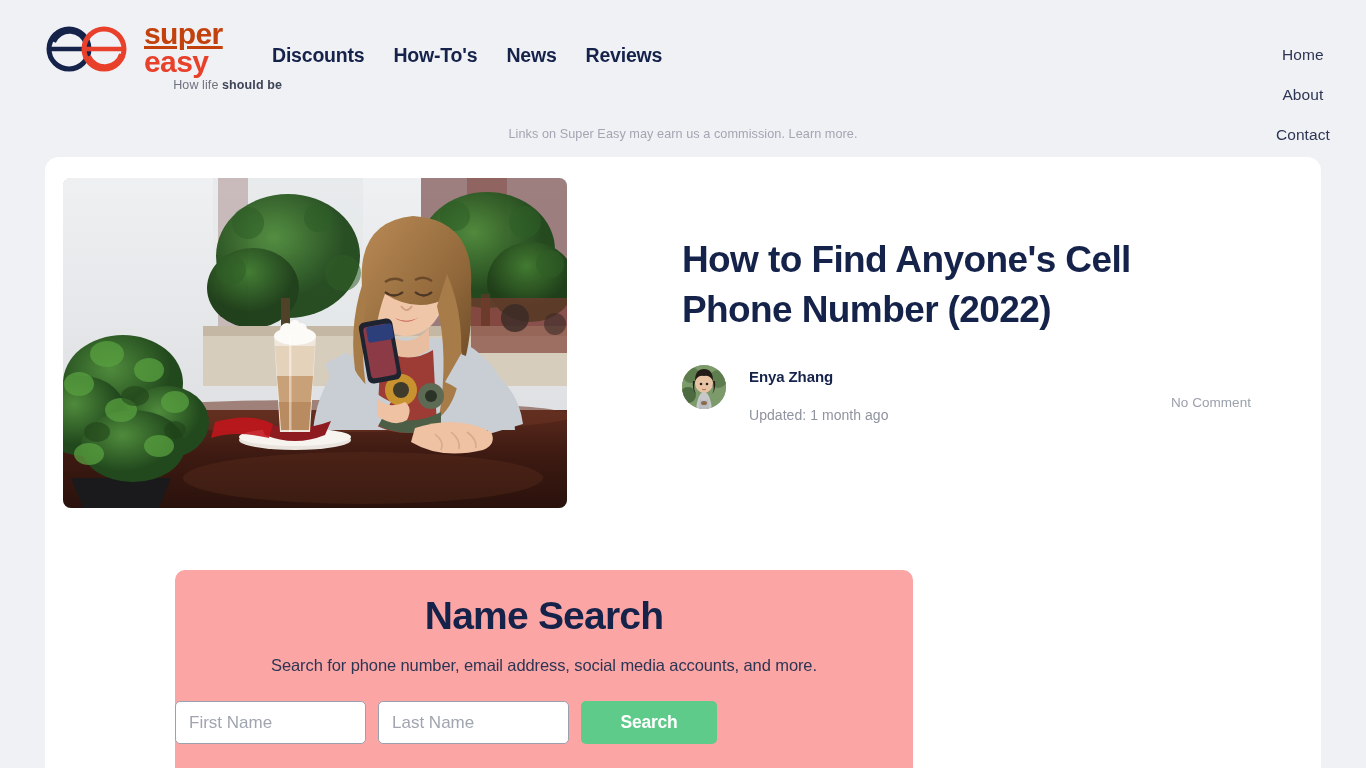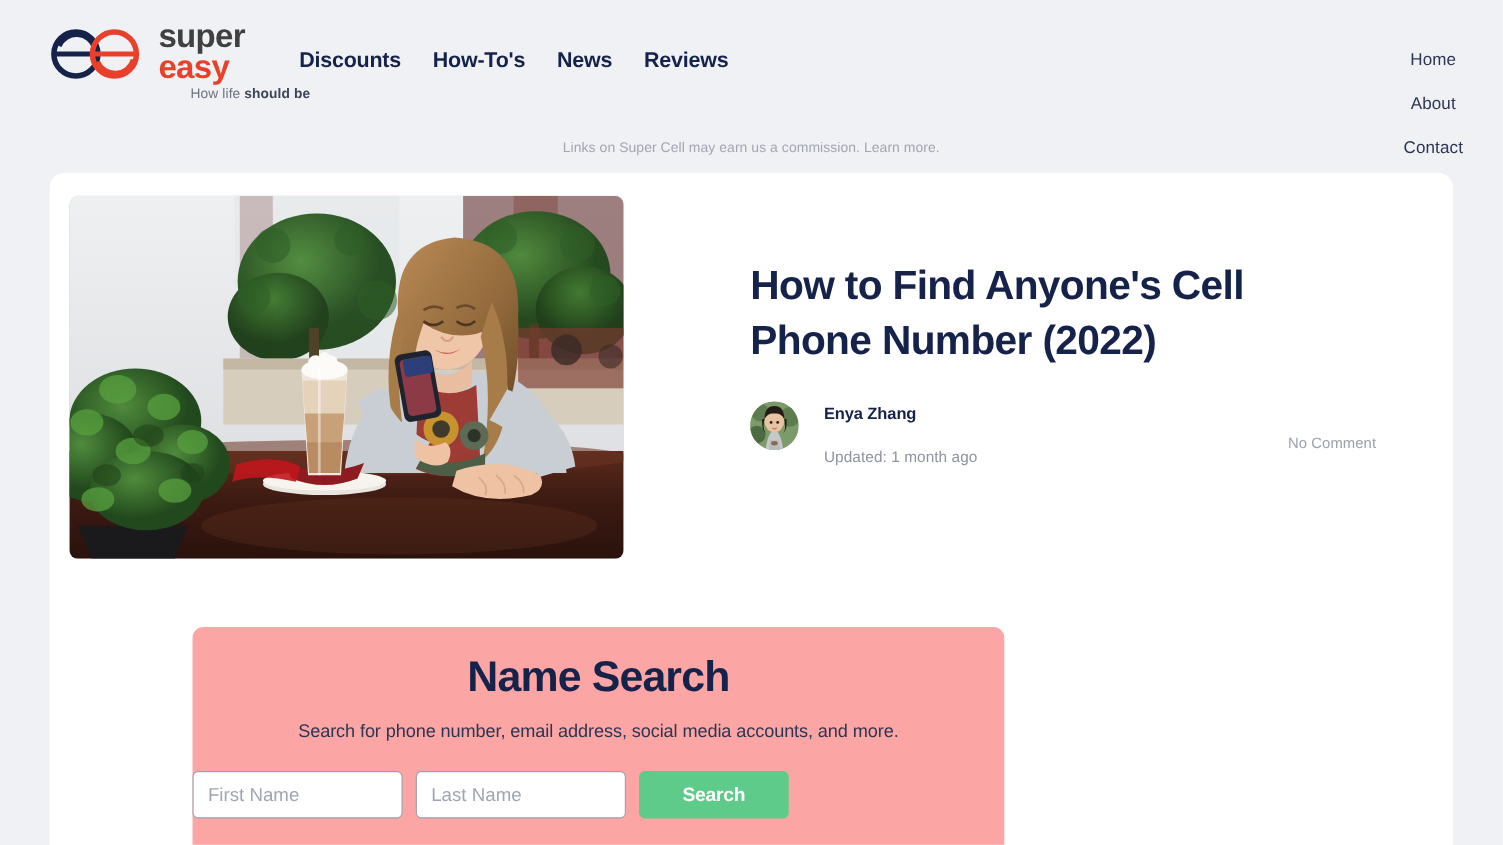--- a/index.html
+++ b/index.html
@@ -43,21 +43,21 @@
 
   .logo-word {
     position: absolute;
     left: 104px;
     top: 2px;
     line-height: 0.93;
     font-weight: bold;
     font-size: 30px;
     letter-spacing: -0.6px;
   }
-  .logo-word .w-super { color: #404040; display: block; }
+  .logo-word .w-super { color: #c2410c; display: block; text-decoration: underline; }
   .logo-word .w-easy  { color: #e8402a; display: block; }
 
   .logo-tagline {
     position: absolute;
     left: 82px;
     top: 60px;
     width: 160px;
     text-align: right;
     font-size: 12.5px;
     color: #6f7380;
@@ -306,21 +306,21 @@
     <a href="#">About</a>
     <a href="#">Contact</a>
     <span class="search-btn">
       <svg viewBox="0 0 24 24" width="24" height="24" xmlns="http://www.w3.org/2000/svg">
         <circle cx="10.5" cy="10.5" r="7.3" fill="none" stroke="#1e2a4a" stroke-width="1.9"></circle>
         <path d="M15.9 15.9 L21 21" stroke="#1e2a4a" stroke-width="1.9" stroke-linecap="round"></path>
       </svg>
     </span>
   </nav>
 
-  <div class="disclaimer">Links on Super Cell may earn us a commission. Learn more.</div>
+  <div class="disclaimer">Links on Super Easy may earn us a commission. Learn more.</div>
 </header>
 
 <main class="article-card">
 
   <div class="hero-image">
     <svg viewBox="0 0 504 330" width="504" height="330" xmlns="http://www.w3.org/2000/svg">
       <defs>
         <linearGradient id="curtain" x1="0" y1="0" x2="0" y2="1">
           <stop offset="0%" stop-color="#eef0f2"></stop>
           <stop offset="100%" stop-color="#d8dadd"></stop>

